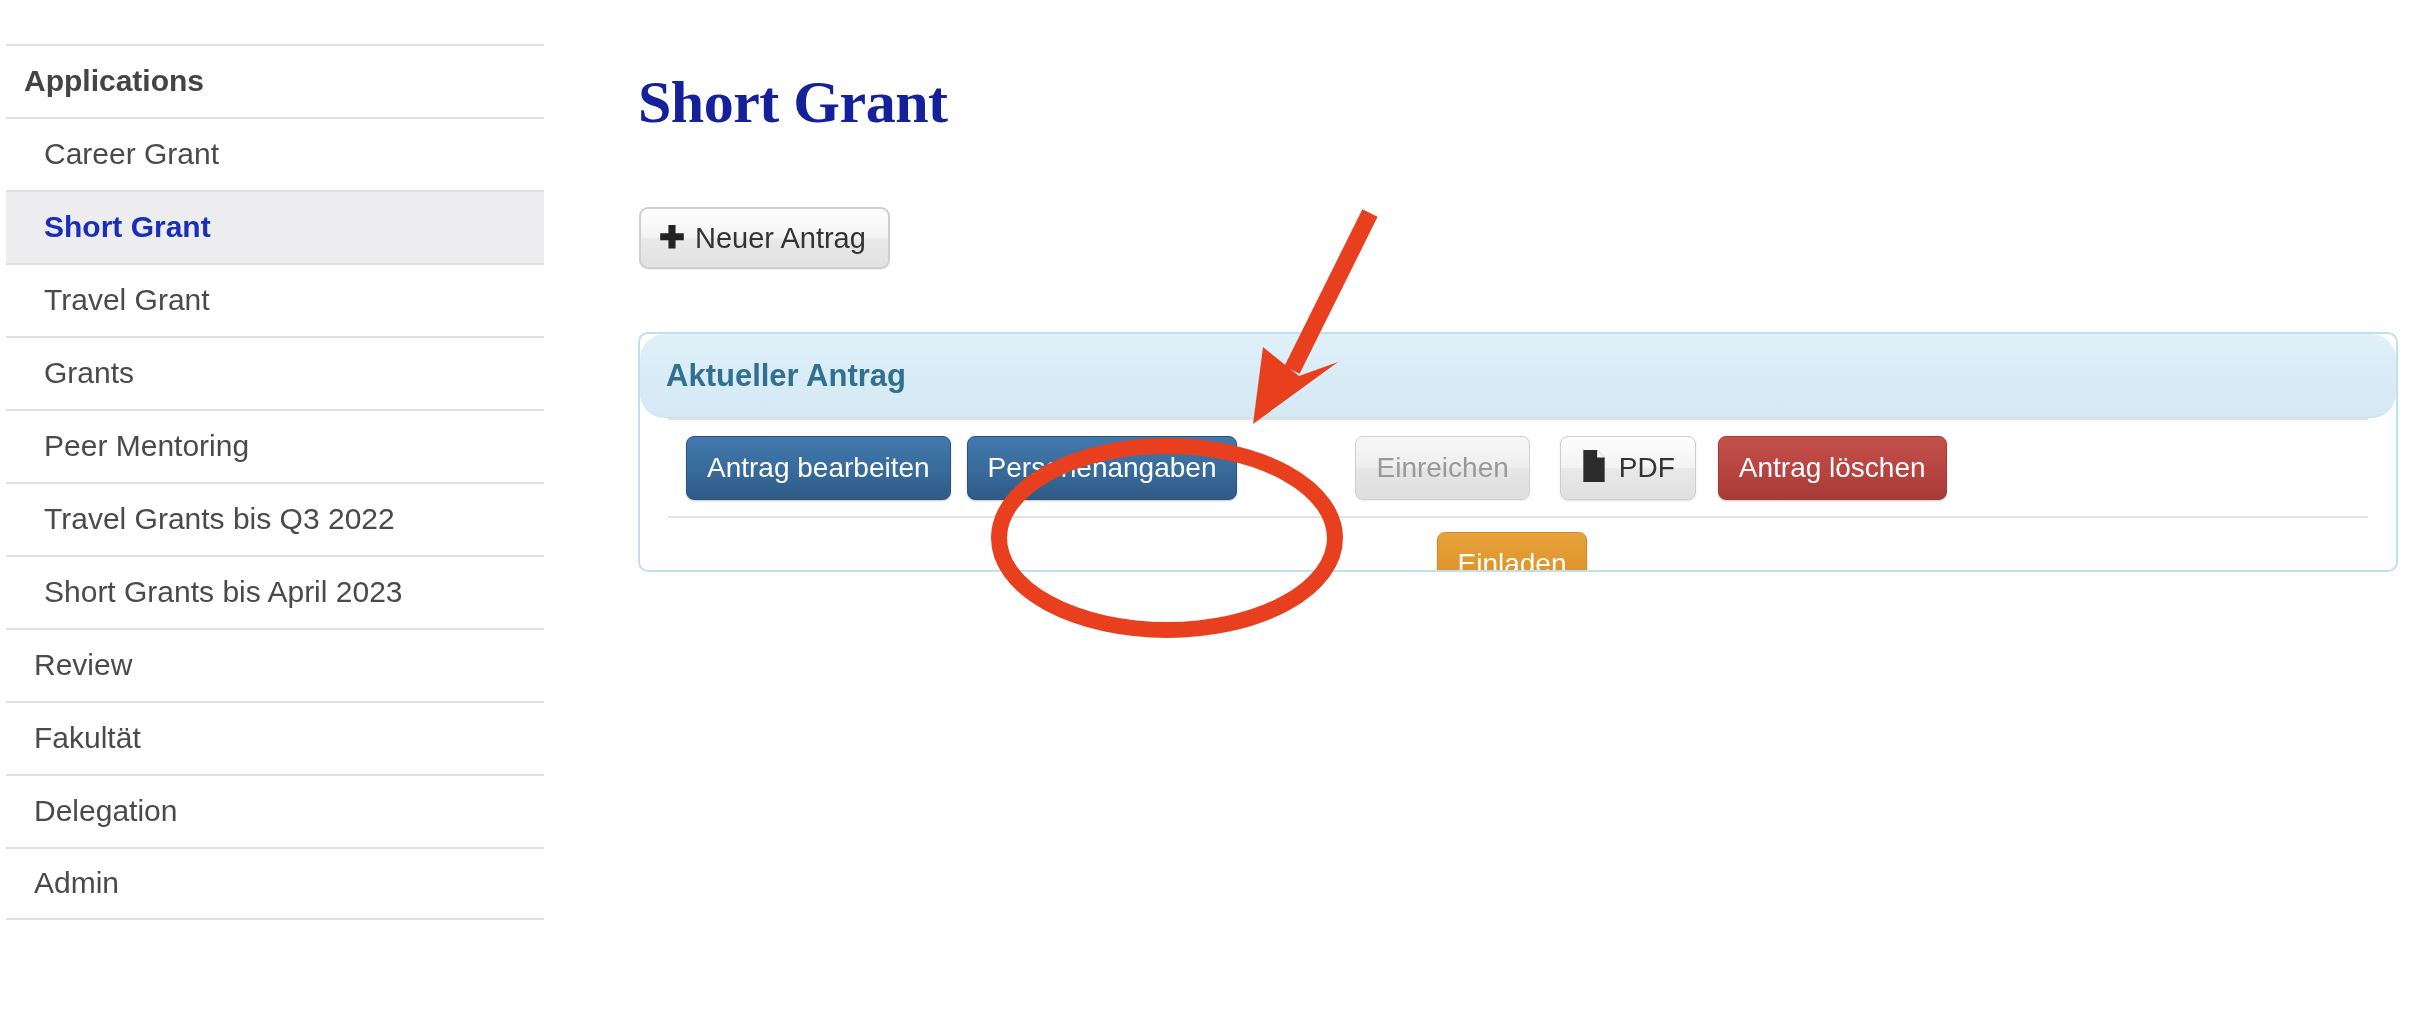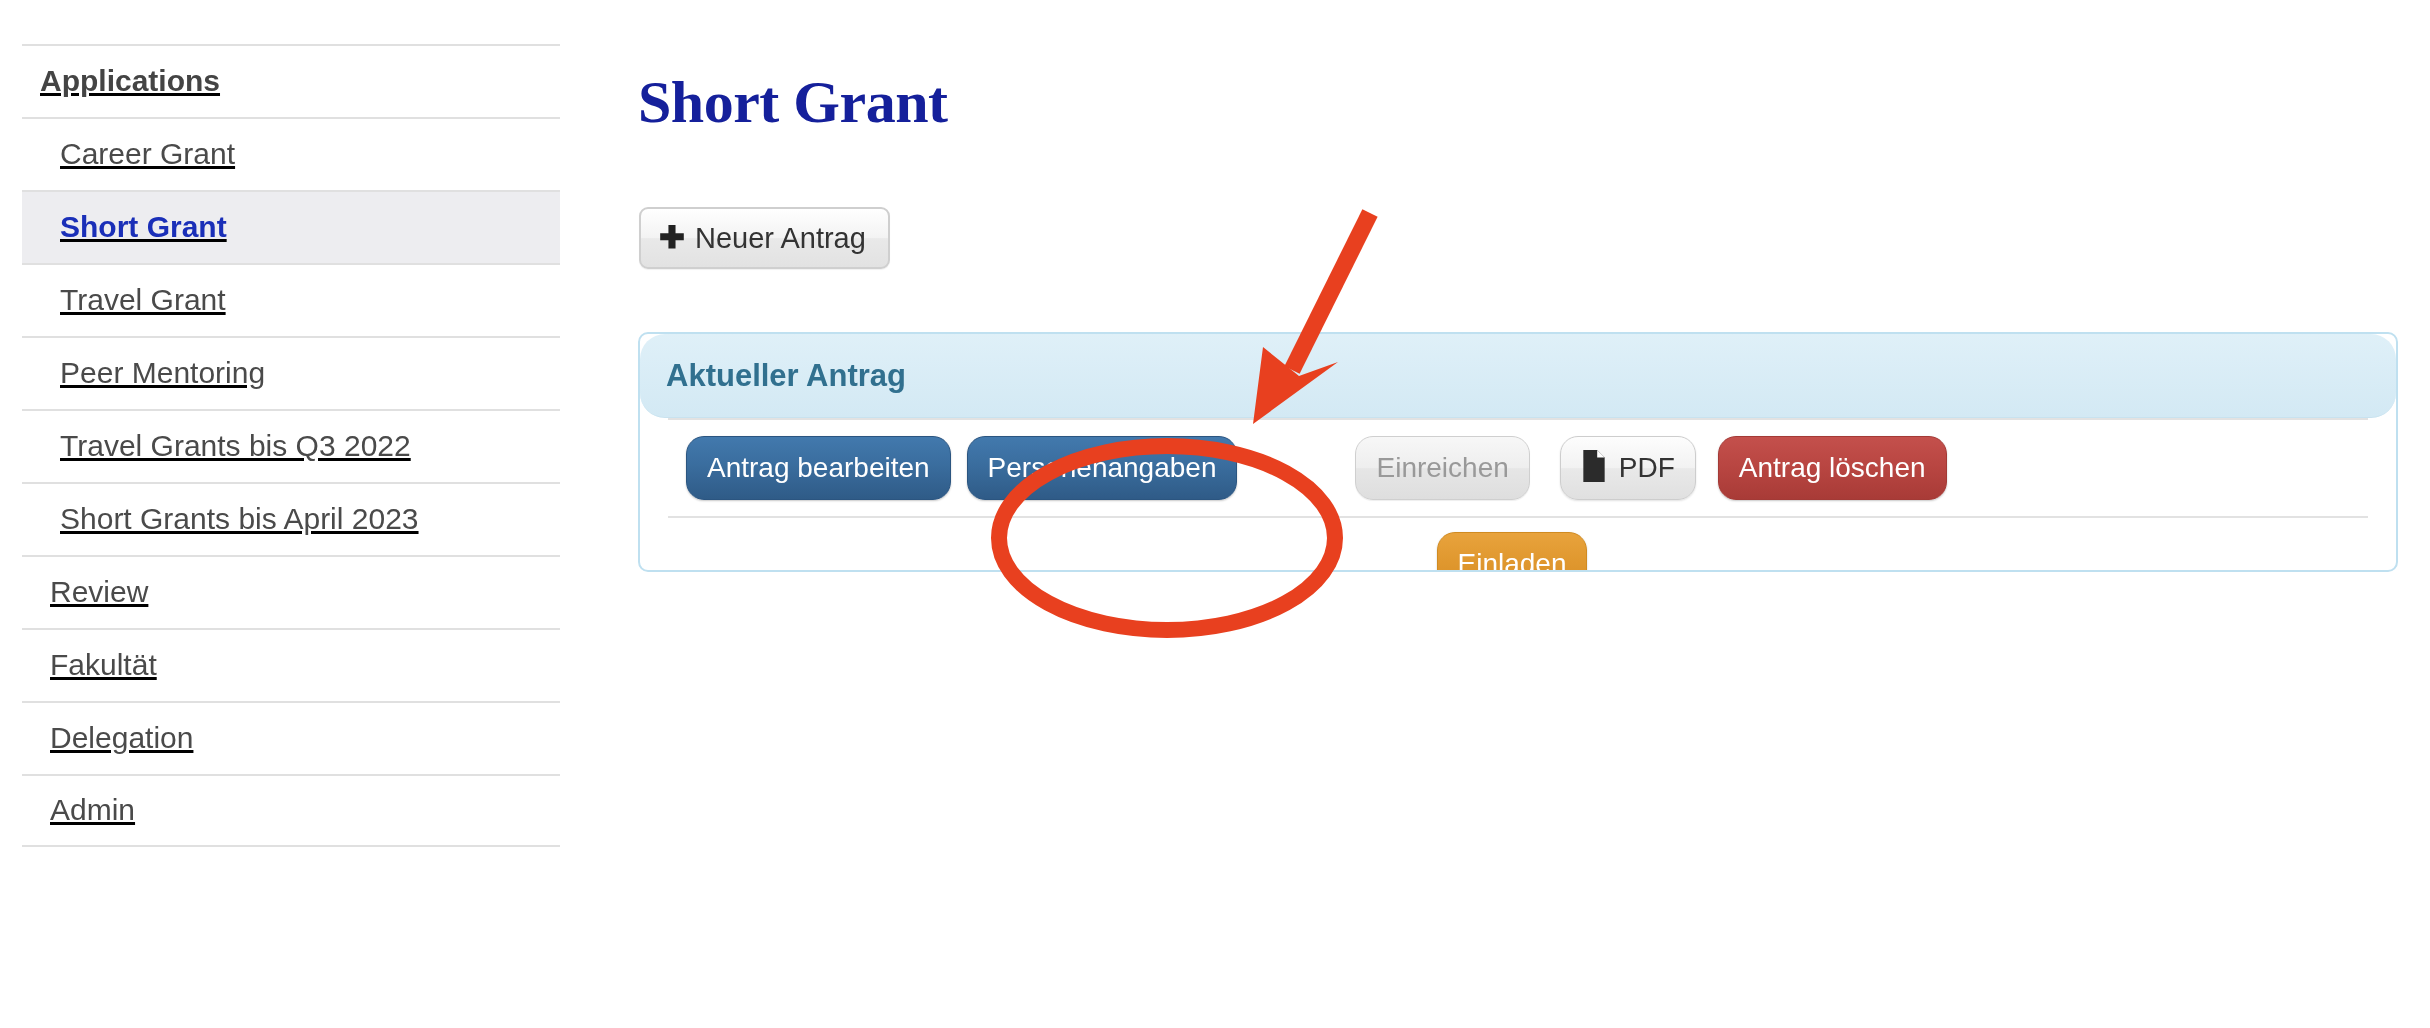--- a/index.html
+++ b/index.html
@@ -11,24 +11,23 @@
     height: 1028px;
     background: #ffffff;
     font-family: "Liberation Sans", sans-serif;
     overflow: hidden;
     position: relative;
   }
 
   
   #sidebar {
     position: absolute;
-    left: 22px;
+    left: 6px;
     top: 44px;
     width: 538px;
-    text-decoration: underline;
   }
   .nav-item {
     border-top: 2px solid #e0e0e0;
     padding: 14px 0 14px 28px;
     font-size: 30px;
     color: #4a4a4a;
     line-height: 1.22;
     box-sizing: border-box;
     height: 73px;
     display: flex;
@@ -137,21 +136,21 @@
     margin: 0 0 0 0;
   }
   .row {
     display: flex;
     align-items: center;
     height: 96px;
   }
 
   .btn {
     border: none;
-    border-radius: 18px;
+    border-radius: 8px;
     font-size: 28px;
     font-family: "Liberation Sans", sans-serif;
     color: #ffffff;
     height: 64px;
     padding: 0 20px;
     cursor: pointer;
     box-sizing: border-box;
     display: inline-flex;
     align-items: center;
     justify-content: center;
@@ -204,20 +203,23 @@
     <div class="nav-item sub">
       <span>Career Grant</span>
     </div>
     <div class="nav-item sub active">
       <span>Short Grant</span>
     </div>
     <div class="nav-item sub">
       <span>Travel Grant</span>
     </div>
     <div class="nav-item sub">
+      <span>Grants</span>
+    </div>
+    <div class="nav-item sub">
       <span>Peer Mentoring</span>
     </div>
     <div class="nav-item sub">
       <span>Travel Grants bis Q3 2022</span>
     </div>
     <div class="nav-item sub">
       <span>Short Grants bis April 2023</span>
     </div>
     <div class="nav-item">
       <span>Review</span>

